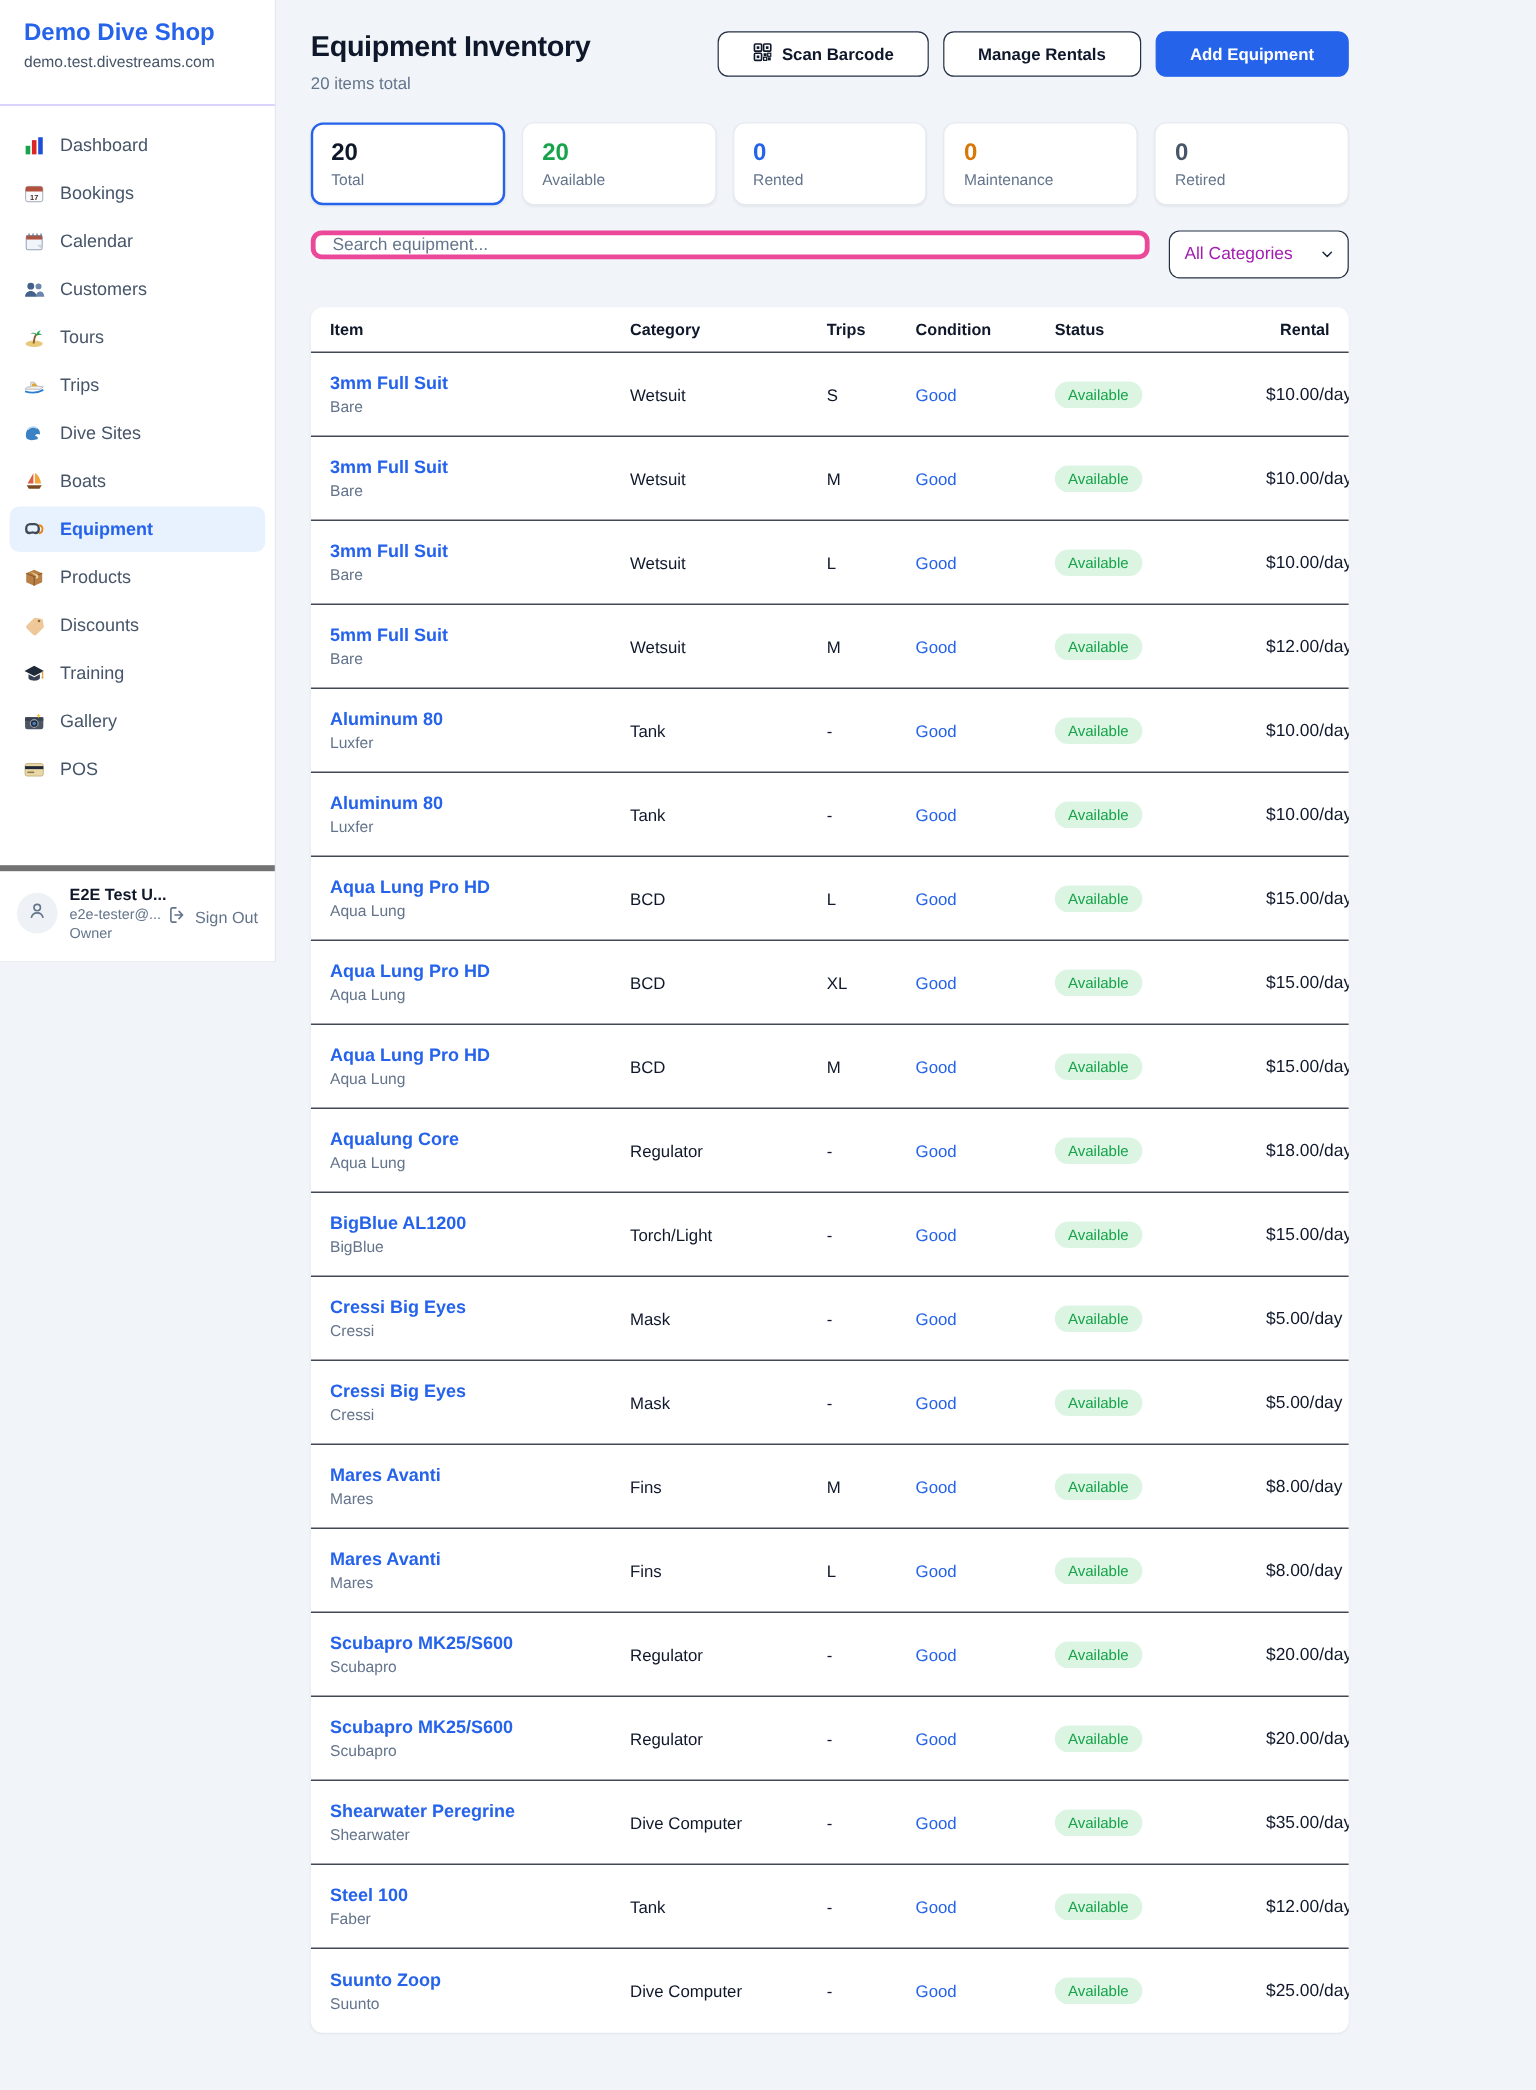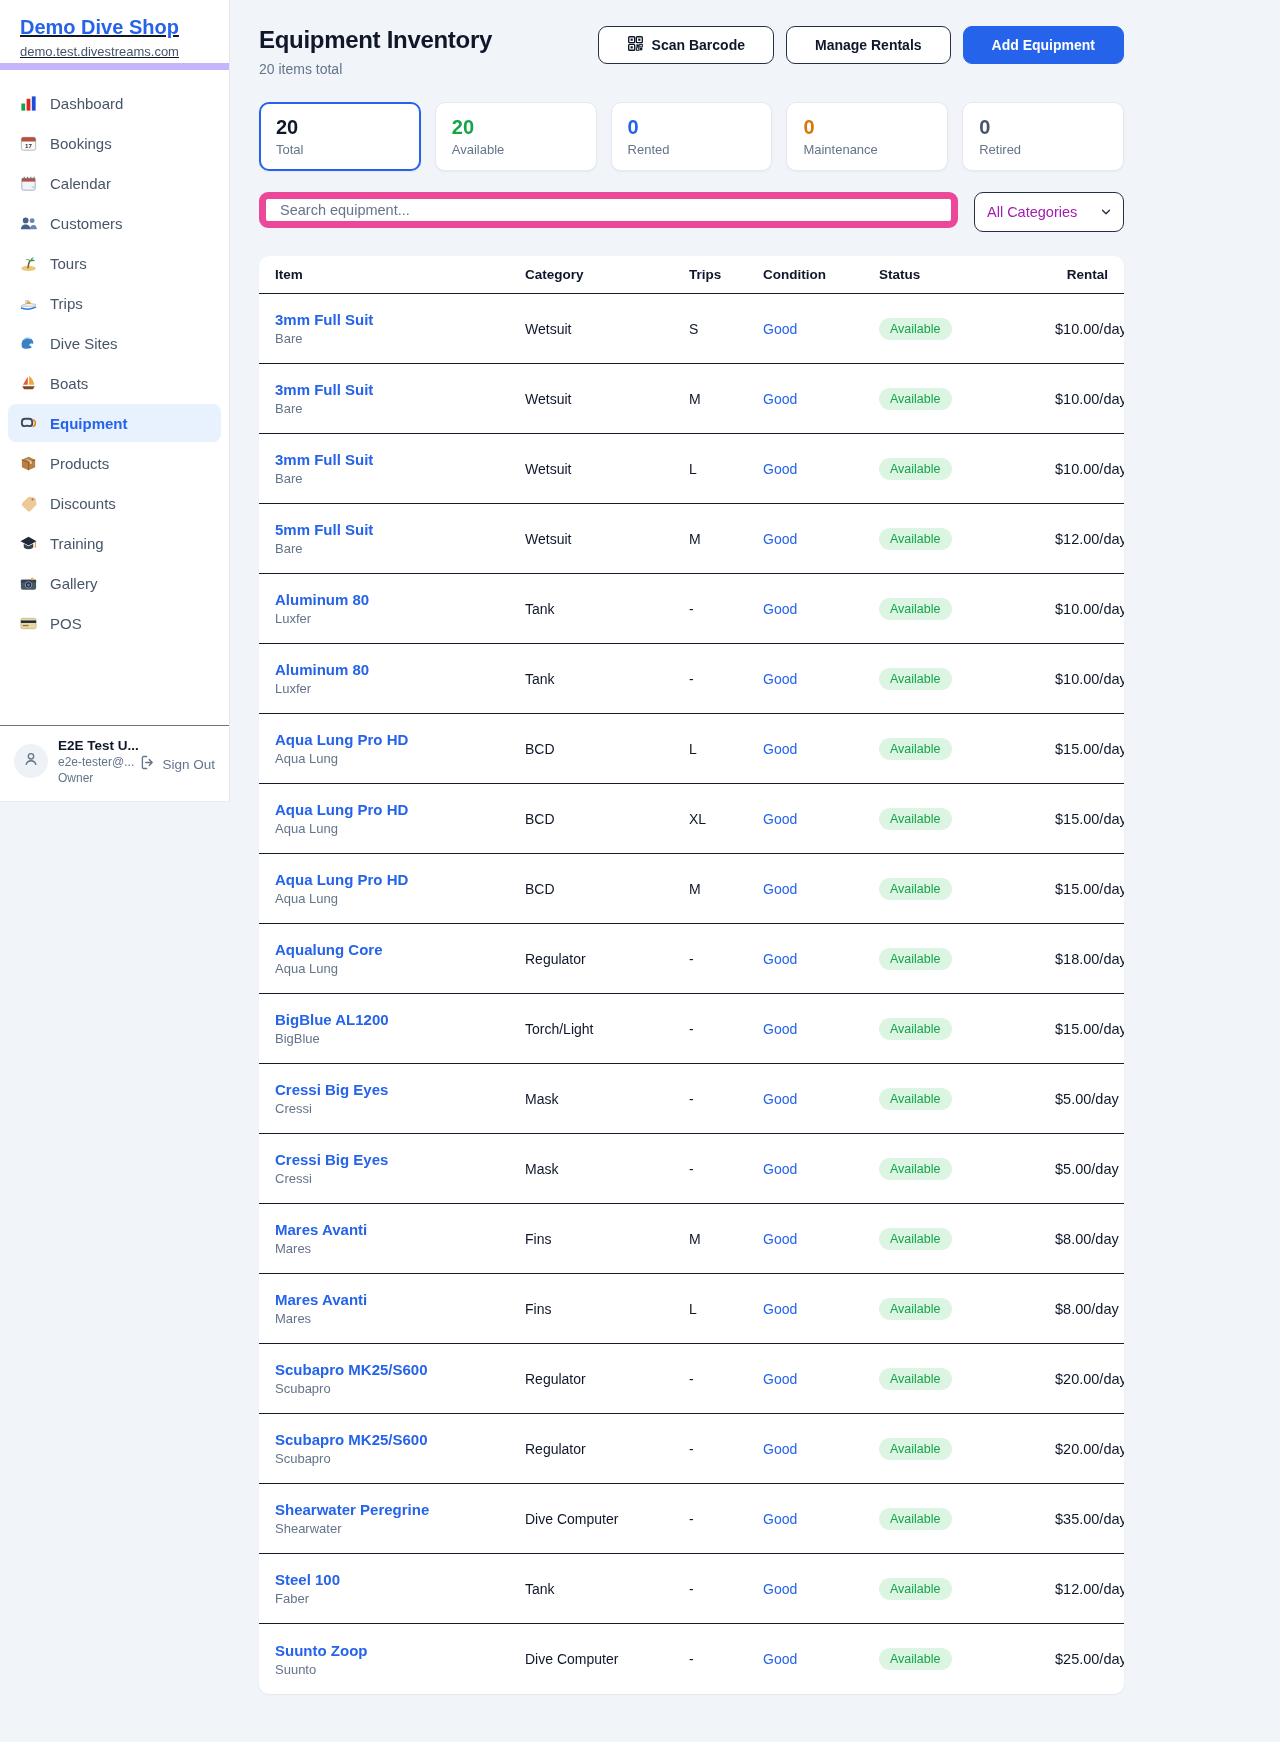--- a/index.html
+++ b/index.html
@@ -11,33 +11,33 @@
     color:#0f172a;
   }
   .app { display:flex; align-items:flex-start; }
 
   
   .sidebar {
     width:230px; height:802px; background:#fff; flex:none;
     border-right:1px solid #e2e8f0; border-bottom:1px solid #e7ecf2;
     display:flex; flex-direction:column;
   }
-  .brand { padding:16px 20px 4px; border-bottom:7px solid #c4b5fd;text-decoration:underline; }
+  .brand { padding:16px 20px 28px; border-bottom:1px solid #c4b5fd; }
   .brand-name { font-size:20px; font-weight:800; color:#2563eb; }
   .brand-domain { font-size:13px; color:#475569; margin-top:5px; }
   .nav { padding:14px 8px 0; }
   .nav-item {
     display:flex; align-items:center; gap:12px; height:38px; padding:0 10px;
     margin-bottom:2px; border-radius:8px; font-size:15px; color:#475569; cursor:pointer;
   }
   .nav-item.active { background:#e8f1fe; color:#2563eb; font-weight:600; }
   .nav-icon { width:20px; height:20px; display:flex; align-items:center; justify-content:center; flex:none; }
   .nav-icon svg { display:block; }
   .user-box {
-    margin-top:auto; border-top:1px solid #737373; padding:12px 14px 16px;
+    margin-top:auto; border-top:5px solid #737373; padding:12px 14px 16px;
     display:flex; align-items:flex-start; gap:10px;
   }
   .avatar {
     width:34px; height:34px; border-radius:50%; background:#eef2f6; flex:none;
     display:flex; align-items:center; justify-content:center; margin-top:6px;
   }
   .user-meta { flex:1; min-width:0; }
   .user-name { font-size:13.5px; font-weight:700; color:#0f172a; white-space:nowrap; }
   .user-email, .user-role { font-size:12px; color:#64748b; margin-top:2px; white-space:nowrap; }
   .signout { display:flex; align-items:center; gap:6px; color:#64748b; font-size:13.5px; margin-top:16px; cursor:pointer; white-space:nowrap; }
@@ -59,21 +59,21 @@
   .stat-card {
     flex:1; background:#fff; border:1px solid #e5eaf0; border-radius:10px;
     padding:13px 16px; box-shadow:0 1px 2px rgba(15,23,42,.05); cursor:pointer;
   }
   .stat-card.highlight { border:2px solid #2563eb; padding:12px 15px; }
   .stat-value { font-size:20px; font-weight:800; color:#0f172a; }
   .stat-label { font-size:13px; color:#64748b; margin-top:3px; }
 
   .filter-row { display:flex; gap:16px; margin-top:21px; }
   .search-input {
-    flex:1; height:36px; border:7px solid #ec4899; border-radius:9px; padding:0 14px;
+    flex:1; height:24px; border:4px solid #ec4899; border-radius:9px; padding:0 14px;
     font-size:14.5px; color:#0f172a; background:#fff; font-family:inherit; outline:none;
   }
   .search-input::placeholder { color:#64748b; }
   .select-wrap { position:relative; width:150px; height:40px; border:1px solid #253044; border-radius:9px; background:#fff; }
   .select-wrap select {
     appearance:none; -webkit-appearance:none; border:none; background:transparent;
     width:100%; height:100%; padding:0 30px 0 12px; font-size:14.5px; color:#a21caf;
     font-family:Liberation Sans, sans-serif; cursor:pointer; outline:none;
   }
   .select-chevron { position:absolute; right:10px; top:12px; pointer-events:none; }

